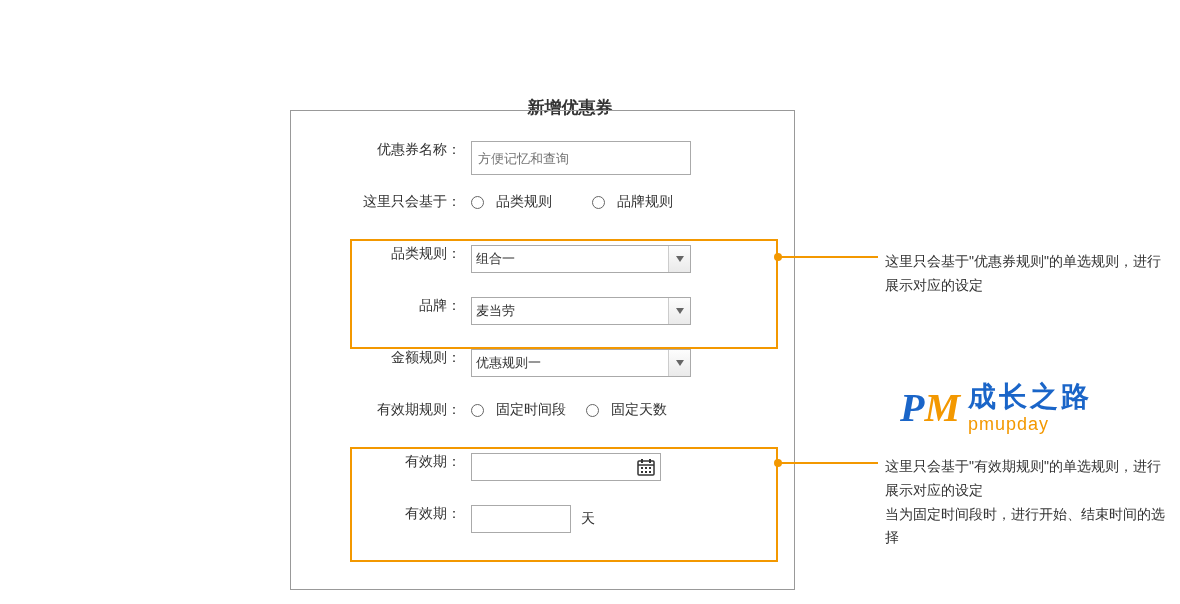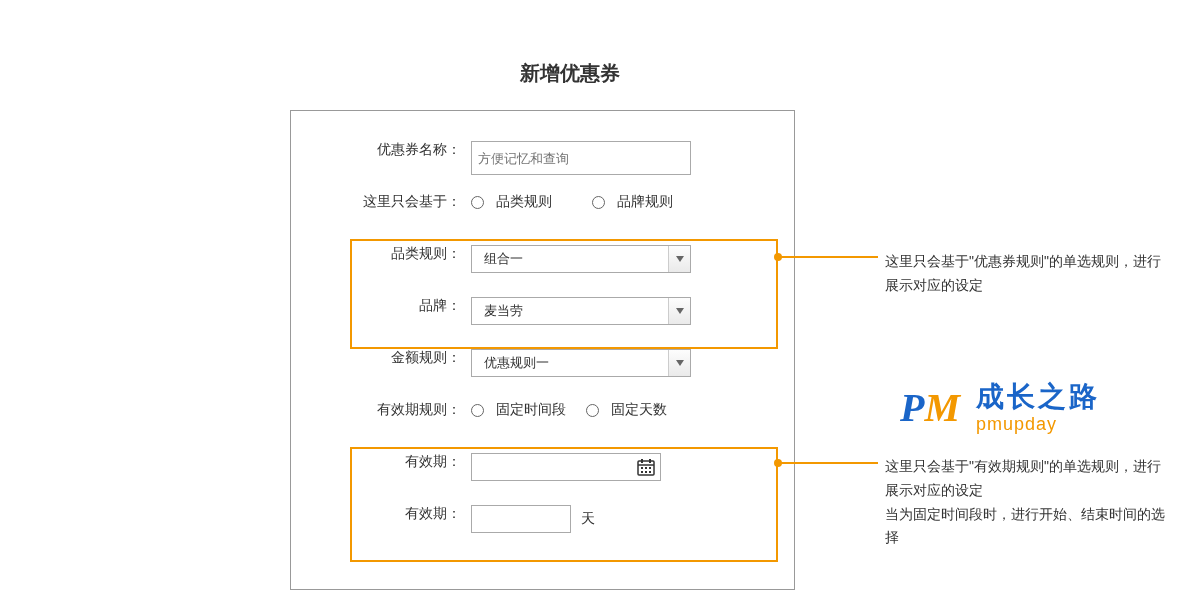--- a/index.html
+++ b/index.html
@@ -6,24 +6,24 @@
     body {
       font-family: "Microsoft YaHei", "PingFang SC", sans-serif;
       font-size: 14px;
       color: #333;
       background: #fff;
       width: 1180px;
       height: 604px;
       position: relative;
     }
     .page-title {
-      font-size: 20px;
+      font-size: 17px;
       font-weight: bold;
       text-align: center;
-      padding-top: 60px;
+      padding-top: 96px;
       padding-bottom: 20px;
       width: 560px;
       margin-left: 290px;
     }
     .form-panel {
       position: absolute;
       left: 290px;
       top: 110px;
       width: 505px;
       height: 480px;
@@ -80,21 +80,21 @@
       border-radius: 50%;
       display: inline-block;
     }
     .select-box {
       width: 220px;
       height: 28px;
       border: 1px solid #aaa;
       display: flex;
       align-items: center;
       justify-content: space-between;
-      padding: 0 0 0 12px;
+      padding: 0 0 0 4px;
       font-size: 13px;
       color: #333;
       background: #fff;
       cursor: pointer;
     }
     .select-arrow {
       width: 22px;
       height: 26px;
       display: flex;
       align-items: center;
@@ -141,21 +141,21 @@
       color: #333;
       line-height: 1.7;
       width: 280px;
     }
     .watermark {
       position: absolute;
       left: 900px;
       top: 380px;
       display: flex;
       align-items: center;
-      gap: 16px;
+      gap: 8px;
     }
     .wm-pm {
       font-family: Georgia, serif;
       font-style: italic;
       font-size: 40px;
       font-weight: bold;
     }
     .wm-p { color: #1a65c8; }
     .wm-m { color: #f39800; }
     .wm-text { display: flex; flex-direction: column; line-height: 1.2; }

